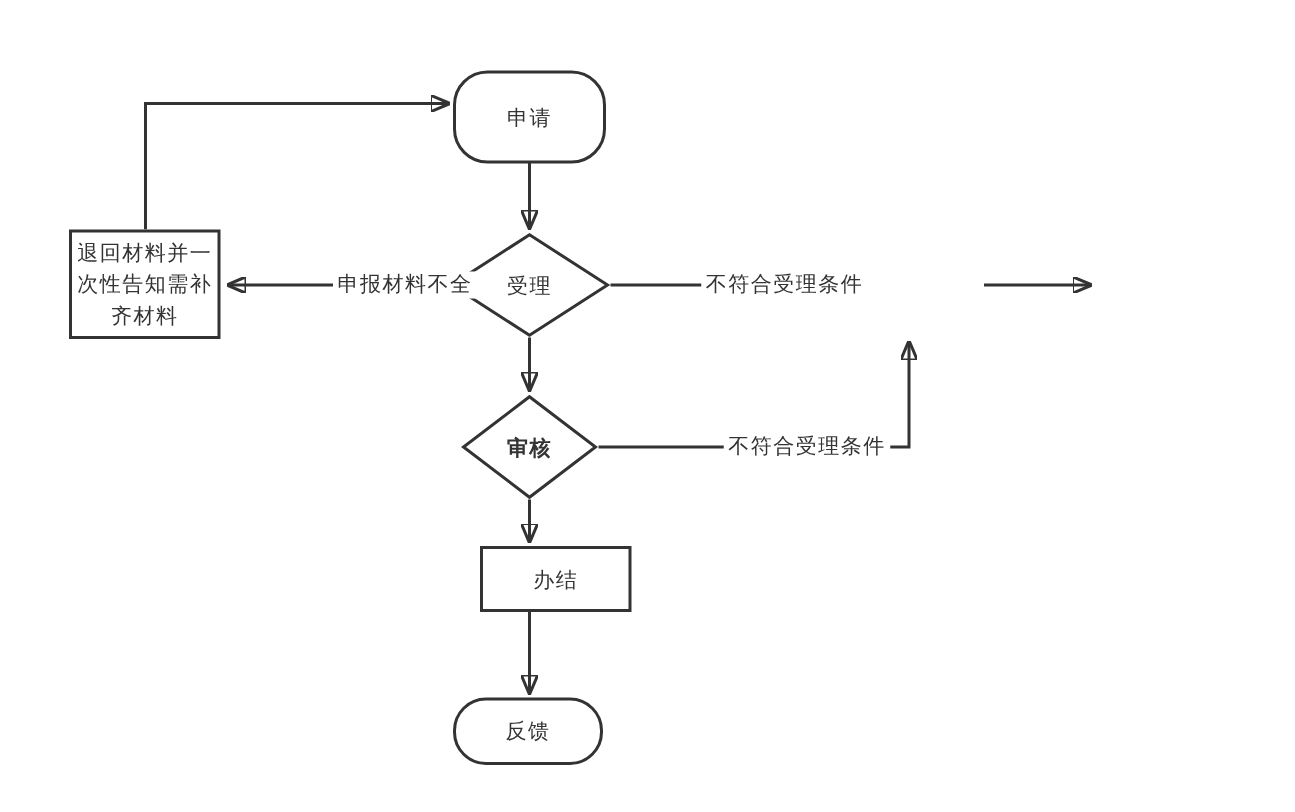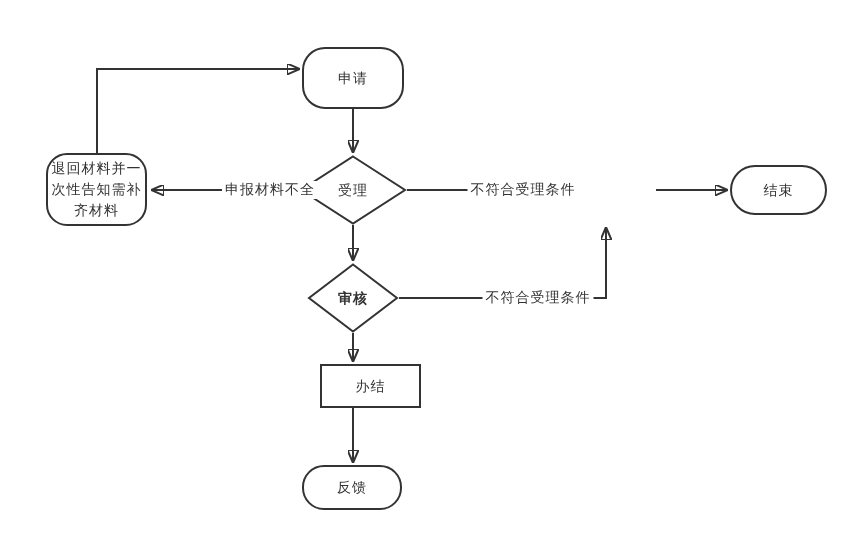--- a/index.html
+++ b/index.html
@@ -104,28 +104,25 @@
     <span class="nlabel">申请</span>
   </div>
 
   <div class="node diamond" style="left:299px; top:155px; width:108px; height:70px;">
     <svg width="108" height="70">
       <polygon points="54,1.5 106,35 54,68.5 2,35"></polygon>
     </svg>
     <span class="nlabel">受理</span>
   </div>
 
-  <div class="node rect" style="left:46px; top:153px; width:101px; height:73px;border-radius:21px;">
+  <div class="node rect" style="left:46px; top:153px; width:101px; height:73px;">
     <span class="nlabel">退回材料并一次性告知需补齐材料</span>
   </div>
 
 
-  <div class="node stadium" style="left:730px; top:165px; width:97px; height:50px; border-radius:25px;">
-    <span class="nlabel">结束</span>
-  </div>
 
   <div class="node diamond" style="left:307px; top:263px; width:92px; height:70px;font-weight:bold;">
     <svg width="92" height="70">
       <polygon points="46,1.5 90,35 46,68.5 2,35"></polygon>
     </svg>
     <span class="nlabel">审核</span>
   </div>
 
   <div class="node rect" style="left:302px; top:364px; width:101px; height:44px;margin-left:18px;">
     <span class="nlabel">办结</span>

